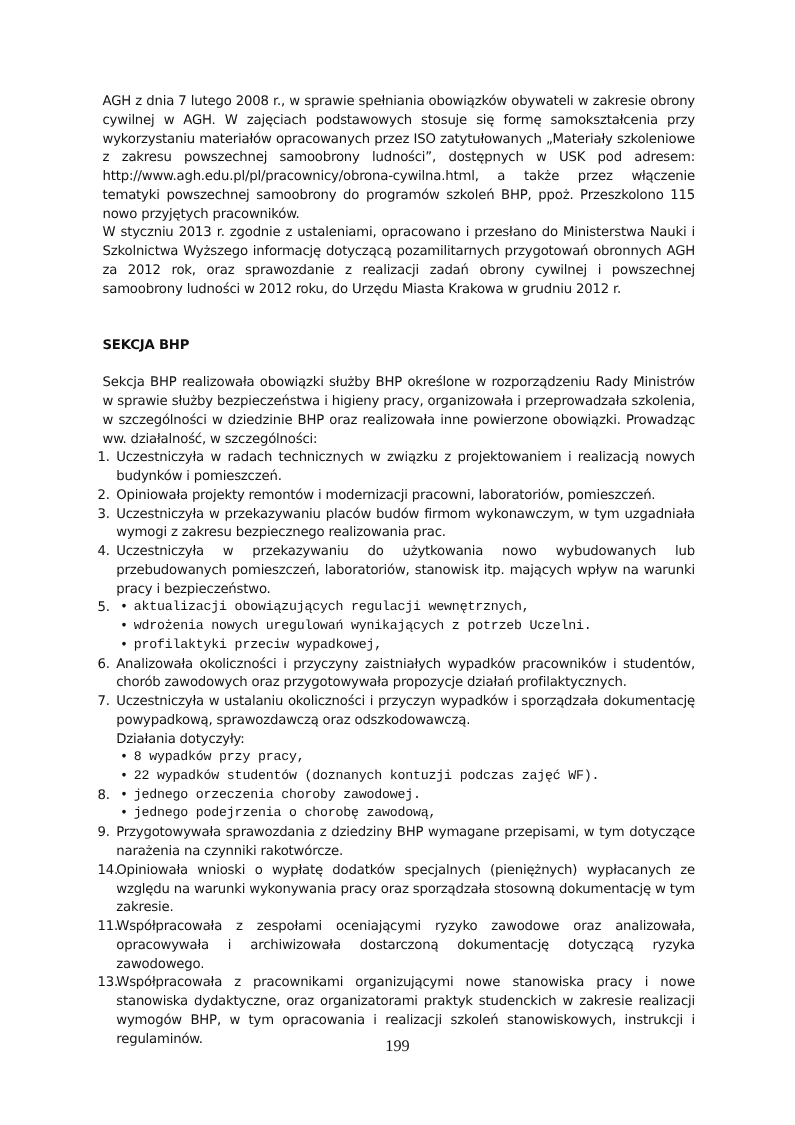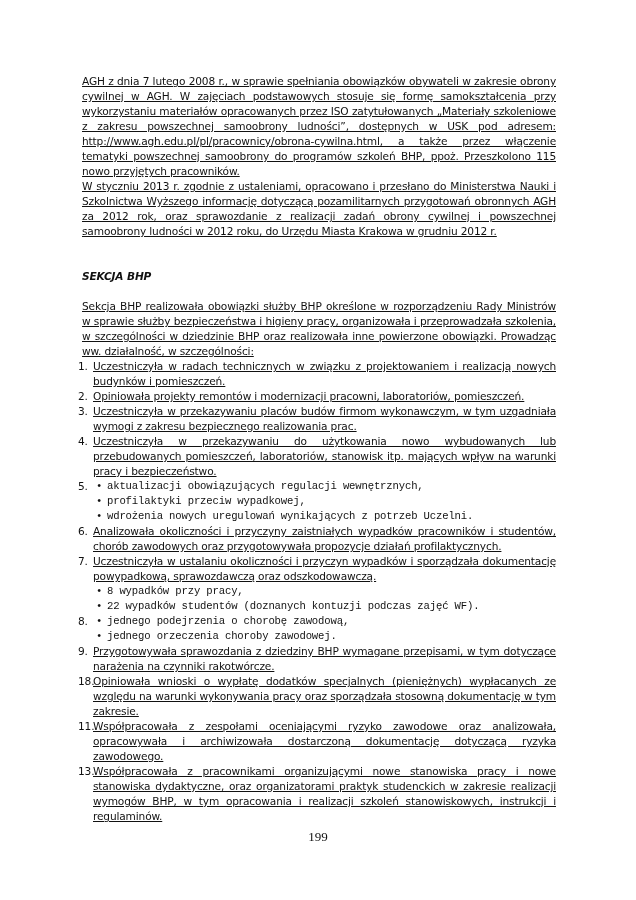--- a/index.html
+++ b/index.html
@@ -2,28 +2,28 @@
 <html><head>
 <meta charset="utf-8">
 <style>
   html, body { margin:0; padding:0; background:#ffffff; }
   body { width:636px; height:900px; position:relative; overflow:hidden; }
   .page {
     position:absolute; left:82px; top:74px; width:474px;
     font-family:"DejaVu Sans", sans-serif; font-size:10.6px; line-height:15px;
     color:#111; letter-spacing:-0.15px;
   }
-  .p { margin:0; text-align:justify; text-align-last:left;text-decoration:underline; }
+  .p { margin:0; text-align:justify; text-align-last:left; }
   .gap1 { height:30px; }
   .gap2 { height:15px; }
-  .h { font-weight:bold; margin:0;font-style:italic; }
+  .h { font-weight:bold; margin:0; }
   ol.list { list-style:none; margin:0; padding:0; }
   ol.list > li { position:relative; padding-left:15px; margin-left:-4px; }
   ol.list > li .num { position:absolute; left:0; top:0; }
-  .li-text { display:block; text-align:justify; text-align-last:left;text-decoration:underline; }
+  .li-text { display:block; text-align:justify; text-align-last:left; }
   ul.bul { list-style:none; margin:0; padding:0 0 0 0; }
   ul.bul li { position:relative; padding-left:14px;font-family:Liberation Mono, monospace; }
   ul.bul li::before { content:"\2022"; position:absolute; left:3px; }
   .pagenum {
     position:absolute; left:0; width:636px; top:829px; text-align:center;
     font-family:"Liberation Serif", serif; font-size:13px; color:#111;
   }
 </style>
 </head>
 <body>
@@ -50,49 +50,50 @@
         <span class="li-text">Uczestniczyła w przekazywaniu placów budów firmom wykonawczym, w tym uzgadniała wymogi z zakresu bezpiecznego realizowania prac.</span>
       </li>
     <li>
         <span class="num">4.</span>
         <span class="li-text">Uczestniczyła w przekazywaniu do użytkowania nowo wybudowanych lub przebudowanych pomieszczeń, laboratoriów, stanowisk itp. mających wpływ na warunki pracy i bezpieczeństwo.</span>
       </li>
     <li>
         <span class="num">5.</span>
       <ul class="bul">
         <li>aktualizacji obowiązujących regulacji wewnętrznych,</li>
+        <li>wdrożenia nowych uregulowań wynikających z potrzeb Uczelni.</li>
         <li>profilaktyki przeciw wypadkowej,</li>
-        <li>wdrożenia nowych uregulowań wynikających z potrzeb Uczelni.</li>
       </ul>
     </li>
     <li>
         <span class="num">6.</span>
         <span class="li-text">Analizowała okoliczności i przyczyny zaistniałych wypadków pracowników i studentów, chorób zawodowych oraz przygotowywała propozycje działań profilaktycznych.</span>
       </li>
     <li>
         <span class="num">7.</span>
         <span class="li-text">Uczestniczyła w ustalaniu okoliczności i przyczyn wypadków i sporządzała dokumentację powypadkową, sprawozdawczą oraz odszkodowawczą.</span>
+      <span class="li-text">Działania dotyczyły:</span>
       <ul class="bul">
         <li>8 wypadków przy pracy,</li>
         <li>22 wypadków studentów (doznanych kontuzji podczas zajęć WF).</li>
       </ul>
     </li>
     <li>
         <span class="num">8.</span>
       <ul class="bul">
+        <li>jednego orzeczenia choroby zawodowej.</li>
         <li>jednego podejrzenia o chorobę zawodową,</li>
-        <li>jednego orzeczenia choroby zawodowej.</li>
       </ul>
     </li>
     <li>
         <span class="num">9.</span>
         <span class="li-text">Przygotowywała sprawozdania z dziedziny BHP wymagane przepisami, w tym dotyczące narażenia na czynniki rakotwórcze.</span>
       </li>
     <li>
-        <span class="num">18.</span>
+        <span class="num">14.</span>
         <span class="li-text">Opiniowała wnioski o wypłatę dodatków specjalnych (pieniężnych) wypłacanych ze względu na warunki wykonywania pracy oraz sporządzała stosowną dokumentację w tym zakresie.</span>
       </li>
     <li>
         <span class="num">11.</span>
         <span class="li-text">Współpracowała z zespołami oceniającymi ryzyko zawodowe oraz analizowała, opracowywała i archiwizowała dostarczoną dokumentację dotyczącą ryzyka zawodowego.</span>
       </li>
     <li>
         <span class="num">13.</span>
         <span class="li-text">Współpracowała z pracownikami organizującymi nowe stanowiska pracy i nowe stanowiska dydaktyczne, oraz organizatorami praktyk studenckich w zakresie realizacji wymogów BHP, w tym opracowania i realizacji szkoleń stanowiskowych, instrukcji i regulaminów.</span>
       </li>

